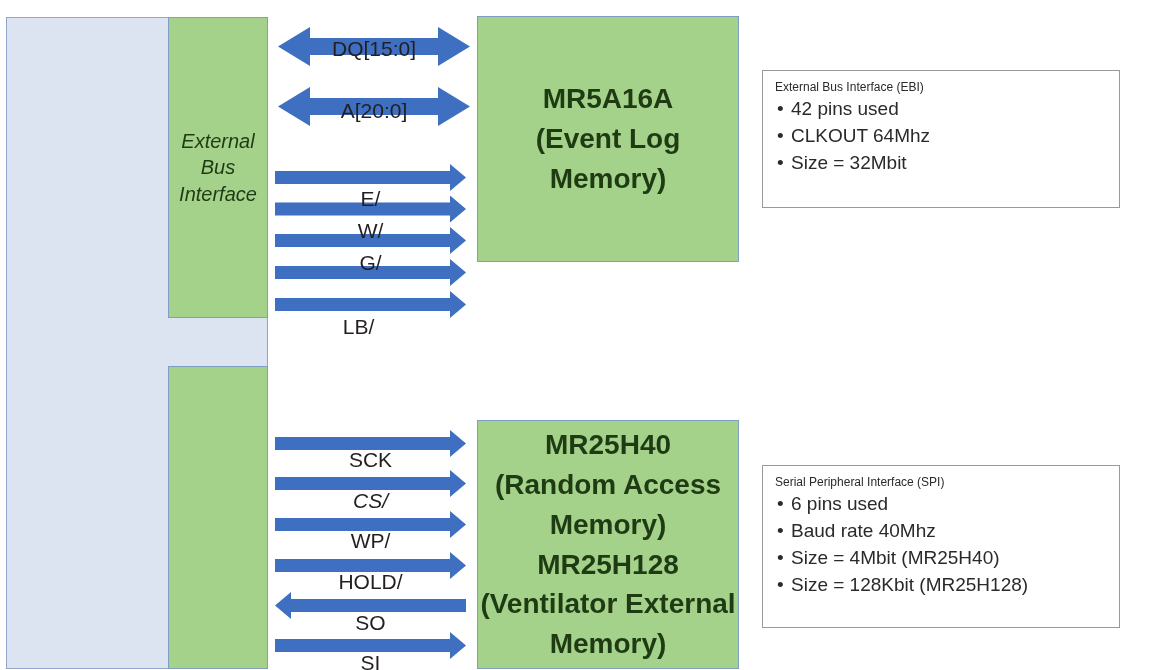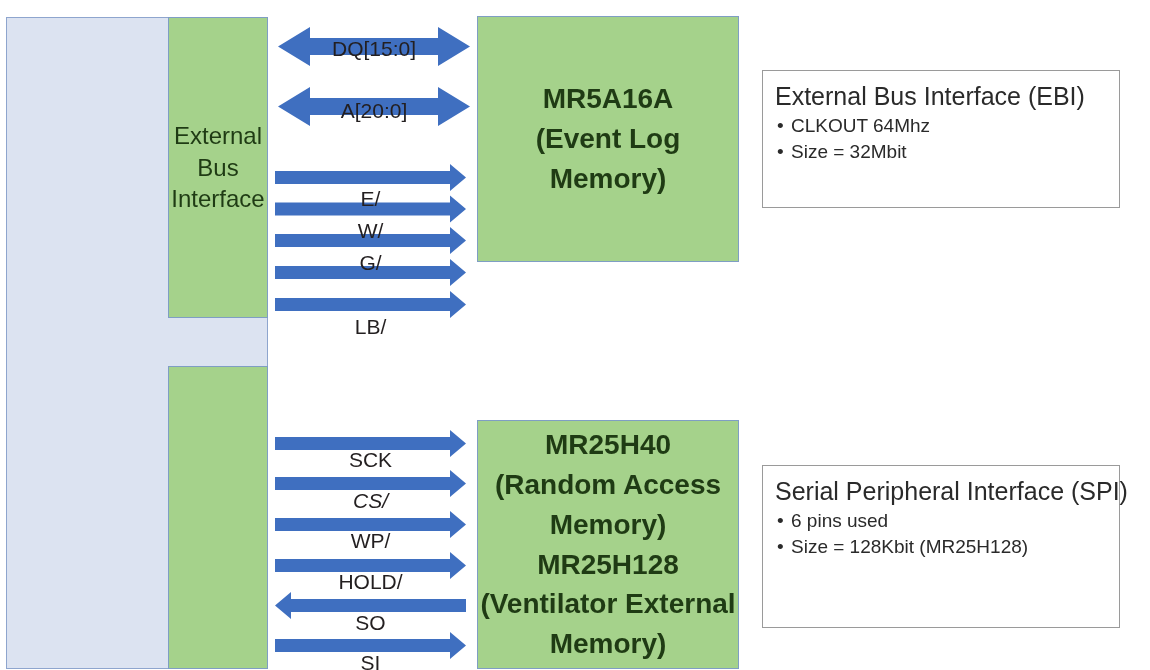--- a/index.html
+++ b/index.html
@@ -47,23 +47,24 @@
     border: 1.5px solid #7f9ec4;
     box-sizing: border-box;
     display: flex;
     flex-direction: column;
     align-items: center;
     justify-content: center;
   }
   .ebi-block span {
     display: block;
     text-align: center;
-    font-size: 24px;
+    font-size: 20px;
     line-height: 1.32;
     color: #1f3b14;
+    font-style: italic;
   }
   .spi-block {
     position: absolute;
     left: 168px; top: 366px;
     width: 100px; height: 303px;
     background: #a5d28b;
     border: 1.5px solid #7f9ec4;
     box-sizing: border-box;
   }
 
@@ -93,21 +94,21 @@
   .note {
     position: absolute;
     background: #ffffff;
     border: 1.3px solid #9a9a9a;
     box-sizing: border-box;
     padding: 9px 12px 8px 12px;
   }
   .note-ebi { left: 762px; top: 70px;  width: 358px; height: 138px; }
   .note-spi { left: 762px; top: 465px; width: 358px; height: 163px; }
   .note-title {
-    font-size: 25px;
+    font-size: 12px;
     line-height: 1.3;
     color: #2a2a2a;
     white-space: nowrap;
   }
   .note ul {
     margin: 0; padding: 0;
     list-style: none;
   }
   .note li {
     font-size: 19px;
@@ -190,38 +191,41 @@
 
     <polygon fill="#3f6fc0" points="466,599 291,599 291,592 275,605.5 291,619 291,612 466,612"></polygon>
     <polygon fill="#3f6fc0" points="275,639 450,639 450,632 466,645.5 450,659 450,652 275,652"></polygon>
   </svg>
 
   <div class="sig-label" style="left:278px; top:0px; width:192px;">DQ[15:0]</div>
   <div class="sig-label" style="left:278px; top:62px; width:192px;">A[20:0]</div>
   <div class="sig-label" style="left:275px; top:150px; width:191px;">E/</div>
   <div class="sig-label" style="left:275px; top:182px; width:191px;">W/</div>
   <div class="sig-label" style="left:275px; top:214px; width:191px;">G/</div>
-  <div class="sig-label" style="left:275px; top:278px; width:191px;">LB/</div>
+  <div class="sig-label" style="left:263px; top:278px; width:191px;">LB/</div>
 
   <div class="sig-label" style="left:275px; top:411px; width:191px;">SCK</div>
   <div class="sig-label" style="left:275px; top:452px; width:191px;font-style:italic;">CS/</div>
   <div class="sig-label" style="left:275px; top:492px; width:191px;">WP/</div>
   <div class="sig-label" style="left:275px; top:533px; width:191px;">HOLD/</div>
   <div class="sig-label" style="left:275px; top:574px; width:191px;">SO</div>
   <div class="sig-label" style="left:275px; top:614px; width:191px;">SI</div>
 
   <div class="note note-ebi">
     <div class="note-title">External Bus Interface (EBI)</div>
     <ul>
+      <li>42 pins used</li>
       <li>CLKOUT 64Mhz</li>
       <li>Size = 32Mbit</li>
     </ul>
   </div>
 
   <div class="note note-spi">
     <div class="note-title">Serial Peripheral Interface (SPI)</div>
     <ul>
       <li>6 pins used</li>
+      <li>Baud rate 40Mhz</li>
+      <li>Size = 4Mbit (MR25H40)</li>
       <li>Size = 128Kbit (MR25H128)</li>
     </ul>
   </div>
 
 </div>
 
 </body></html>

